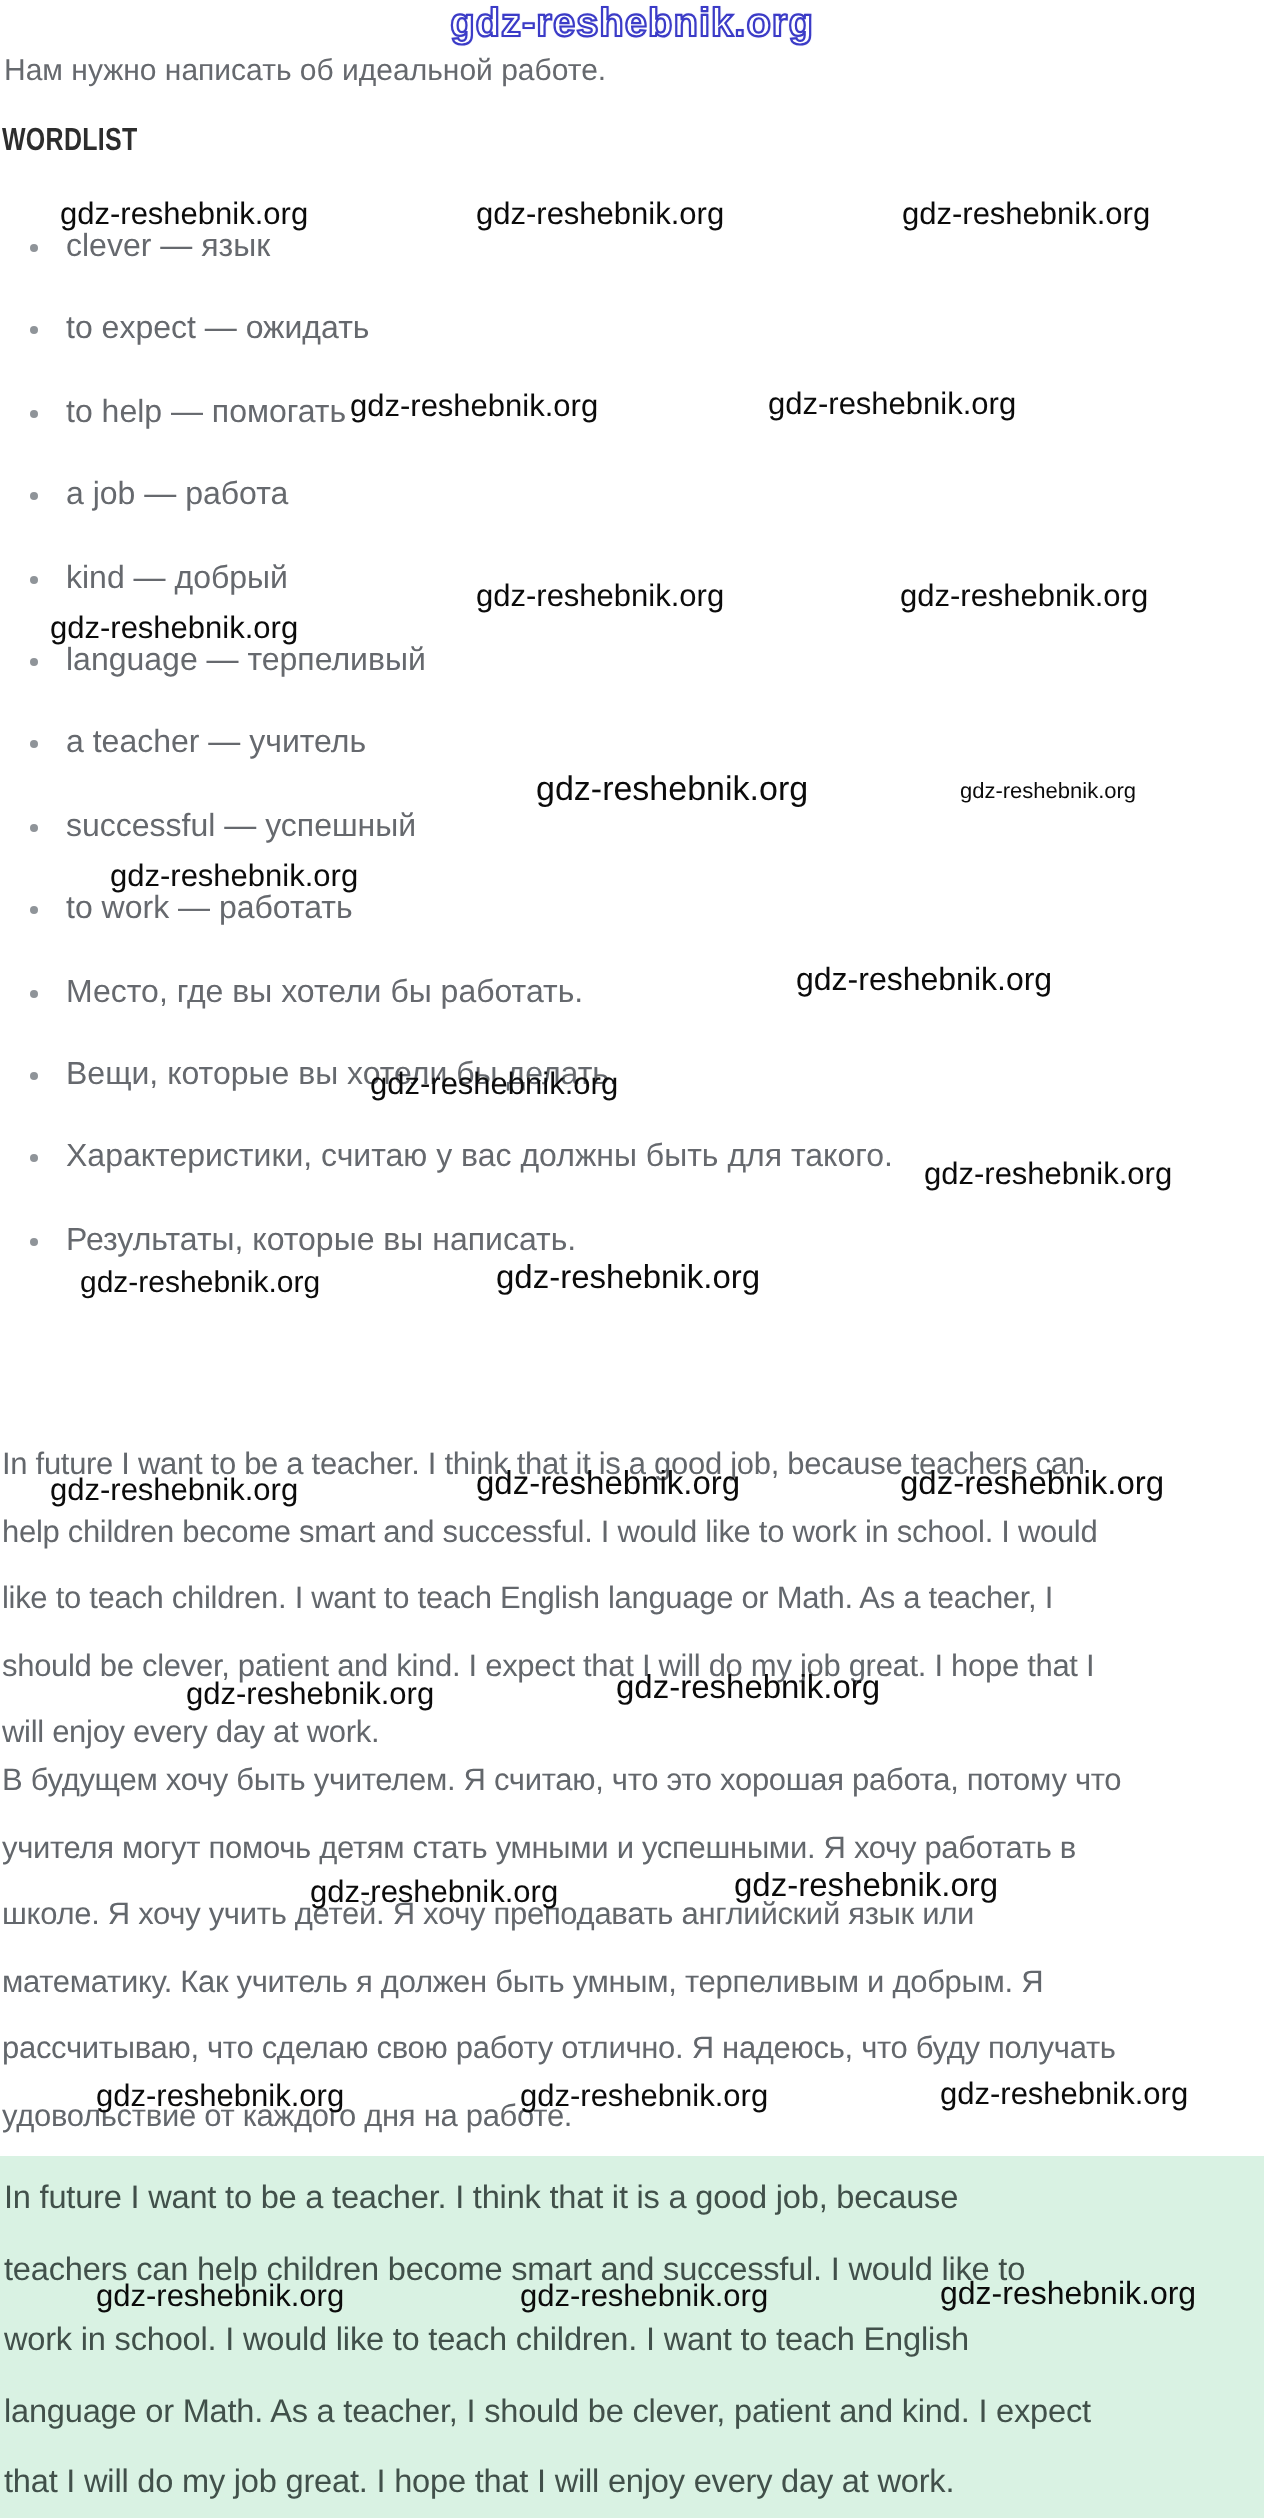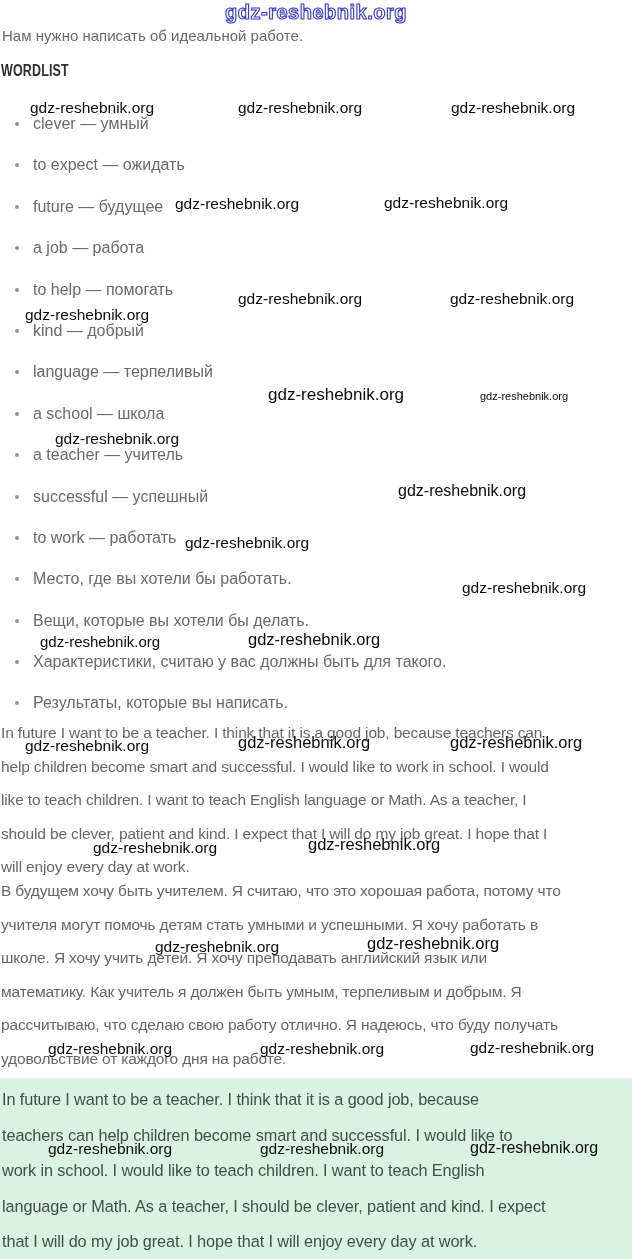--- a/index.html
+++ b/index.html
@@ -108,28 +108,26 @@
 
 <div class="page">
 
   <div class="header-wm" style="-webkit-text-stroke: 1.1px rgb(59, 59, 199); text-shadow: rgb(59, 59, 199) 0px 0px 1px;">gdz-reshebnik.org</div>
 
   <p class="intro">Нам нужно написать об идеальной работе.</p>
 
   <h2 class="wordlist-title">WORDLIST</h2>
 
   <ul class="wordlist">
-      <li><span class="dot"></span><span>clever — умный</span></li>
+      <li><span class="dot"></span><span>clever — язык</span></li>
       <li><span class="dot"></span><span>to expect — ожидать</span></li>
-      <li><span class="dot"></span><span>future — будущее</span></li>
+      <li><span class="dot"></span><span>to help — помогать</span></li>
       <li><span class="dot"></span><span>a job — работа</span></li>
-      <li><span class="dot"></span><span>to help — помогать</span></li>
       <li><span class="dot"></span><span>kind — добрый</span></li>
       <li><span class="dot"></span><span>language — терпеливый</span></li>
-      <li><span class="dot"></span><span>a school — школа</span></li>
       <li><span class="dot"></span><span>a teacher — учитель</span></li>
       <li><span class="dot"></span><span>successful — успешный</span></li>
       <li><span class="dot"></span><span>to work — работать</span></li>
       <li><span class="dot"></span><span>Место, где вы хотели бы работать.</span></li>
       <li><span class="dot"></span><span>Вещи, которые вы хотели бы делать.</span></li>
       <li><span class="dot"></span><span>Характеристики, считаю у вас должны быть для такого.</span></li>
       <li><span class="dot"></span><span>Результаты, которые вы написать.</span></li>
     </ul>
 
   <p class="para para-en">In future I want to be a teacher. I think that it is a good job, because teachers can

